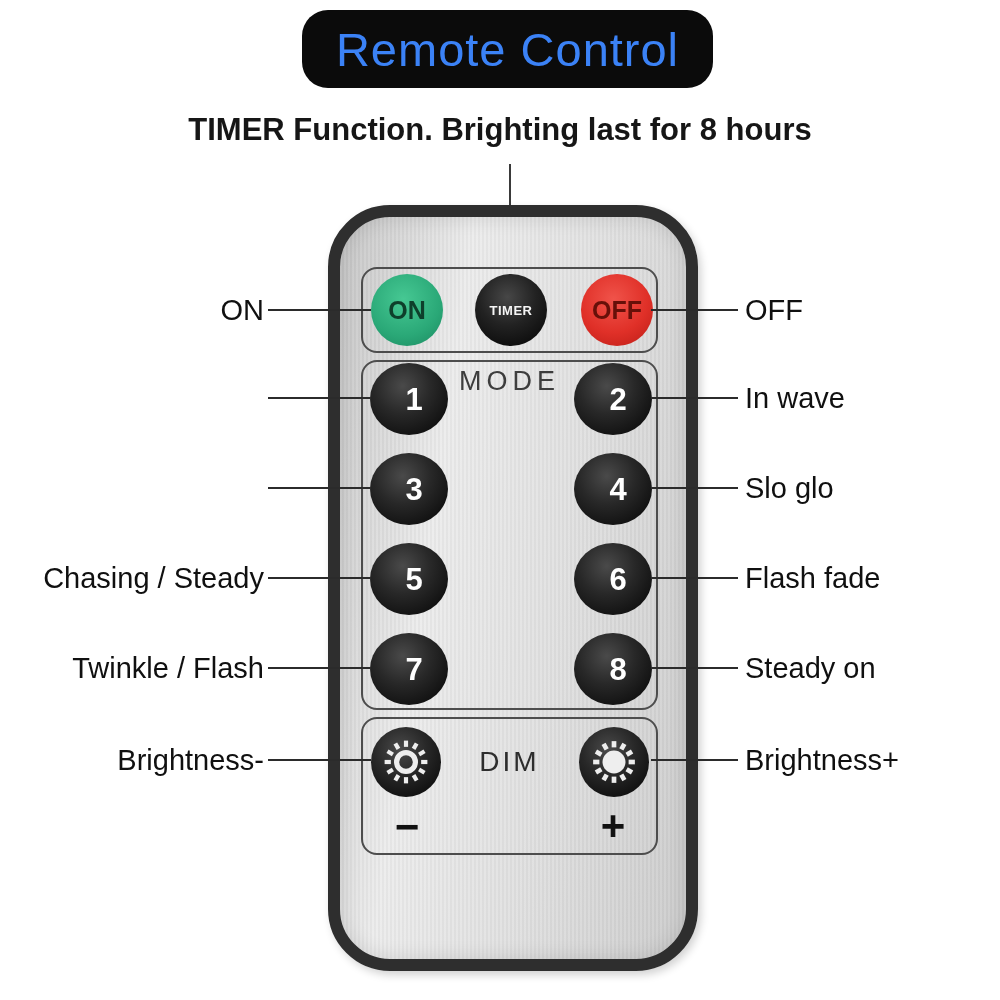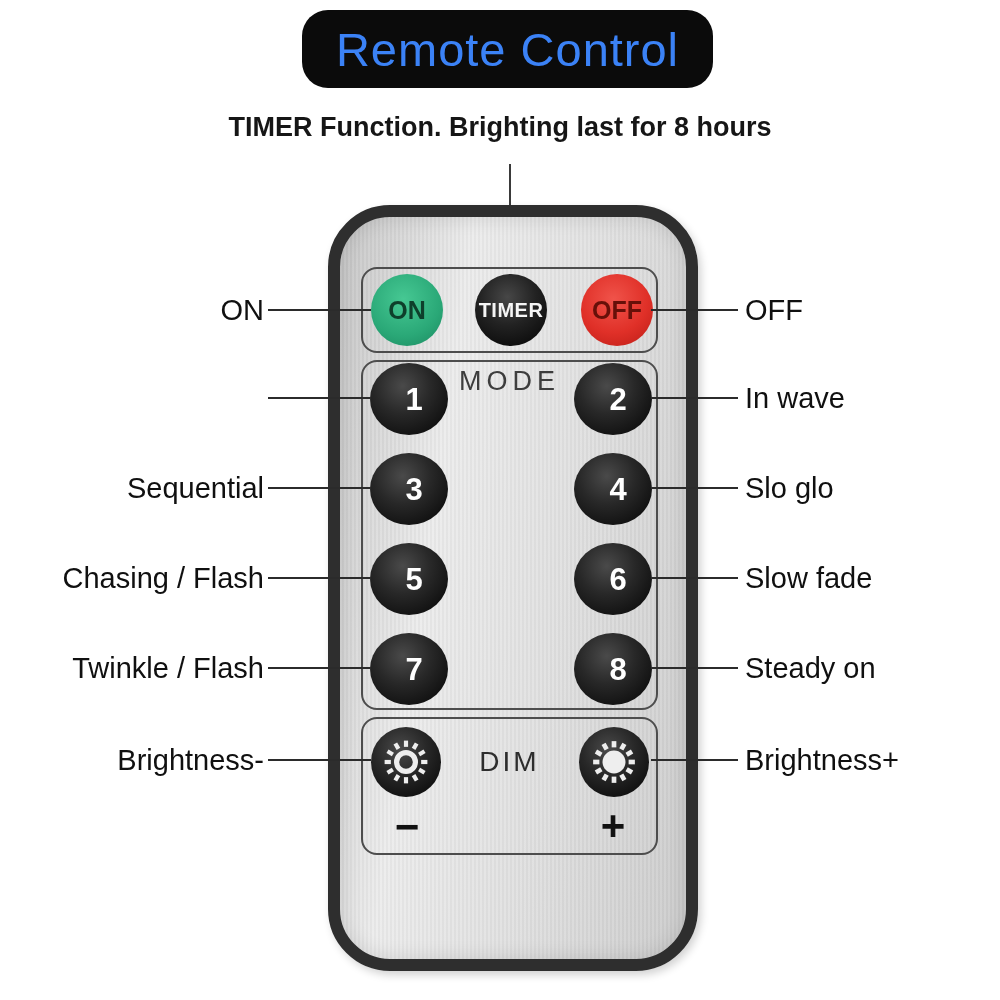--- a/index.html
+++ b/index.html
@@ -9,21 +9,21 @@
   }
   
   .banner{
     position:absolute;left:302px;top:10px;width:411px;height:78px;
     background:#0b0b0b;border-radius:26px;display:flex;align-items:center;justify-content:center;
   }
   .banner-text{color:#3b82f6;font-size:47px;font-weight:400;letter-spacing:1px;}
   
   .subtitle{
     position:absolute;left:0;top:112px;width:1000px;text-align:center;
-    font-size:27px;font-weight:700;color:#161616;
+    font-size:31px;font-weight:700;color:#161616;
   }
   
   .vline{position:absolute;left:509px;top:164px;width:2px;height:94px;background:#3a3a3a;}
   .hline{position:absolute;height:2px;background:#2b2b2b;}
   .hline.l{left:268px;width:103px;}
   .hline.r{left:651px;width:87px;}
   
   .remote{
     position:absolute;left:328px;top:205px;width:370px;height:766px;
     box-sizing:border-box;border:12px solid #2e2e2e;border-radius:62px;
@@ -44,21 +44,21 @@
     font-weight:700;cursor:pointer;
   }
   .btn-on{
     left:371px;top:274px;width:72px;height:72px;
     background:radial-gradient(circle at 45% 35%,#46c893 0%,#2aa877 60%,#1f9166 88%);
     color:#0e3f2b;font-size:25px;
   }
   .btn-timer{
     left:475px;top:274px;width:72px;height:72px;
     background:radial-gradient(circle at 45% 32%,#474747 0%,#222222 45%,#0d0d0d 82%);
-    color:#f5f5f5;font-size:20px;letter-spacing:0.5px;
+    color:#f5f5f5;font-size:13px;letter-spacing:0.5px;
   }
   .btn-off{
     left:581px;top:274px;width:72px;height:72px;
     background:radial-gradient(circle at 45% 35%,#f0534a 0%,#e03028 55%,#c4211a 88%);
     color:#671009;font-size:25px;
   }
   .btn-mode{
     width:78px;height:72px;
     background:radial-gradient(circle at 42% 32%,#4a4a4a 0%,#282828 42%,#101010 80%);
     color:#ffffff;font-size:31px;
@@ -182,29 +182,28 @@
         </g>
         <circle cx="23" cy="23" r="11" fill="#eeeeee"></circle>
       </svg>
     </span>
   </div>
 
   <div class="sign minus">−</div>
   <div class="sign plus">+</div>
 
   <div class="callout left" style="top:292px;">ON</div>
-  <div class="callout left" style="top:470px;">Sequential</div>
-  <div class="callout left" style="top:560px;">Chasing / Flash</div>
+  <div class="callout left" style="top:560px;">Chasing / Steady</div>
   <div class="callout left" style="top:742px;">Brightness-</div>
   <div class="callout left" style="top:650px;">Twinkle / Flash</div>
 
   <div class="callout right" style="top:292px;">OFF</div>
   <div class="callout right" style="top:380px;">In wave</div>
   <div class="callout right" style="top:470px;">Slo glo</div>
-  <div class="callout right" style="top:560px;">Slow fade</div>
+  <div class="callout right" style="top:560px;">Flash fade</div>
   <div class="callout right" style="top:742px;">Brightness+</div>
   <div class="callout right" style="top:650px;">Steady on</div>
 
   <div class="hline l" style="top:309px;"></div>
   <div class="hline l" style="top:397px;"></div>
   <div class="hline l" style="top:487px;"></div>
   <div class="hline l" style="top:577px;"></div>
   <div class="hline l" style="top:667px;"></div>
   <div class="hline l" style="top:759px;"></div>
 

